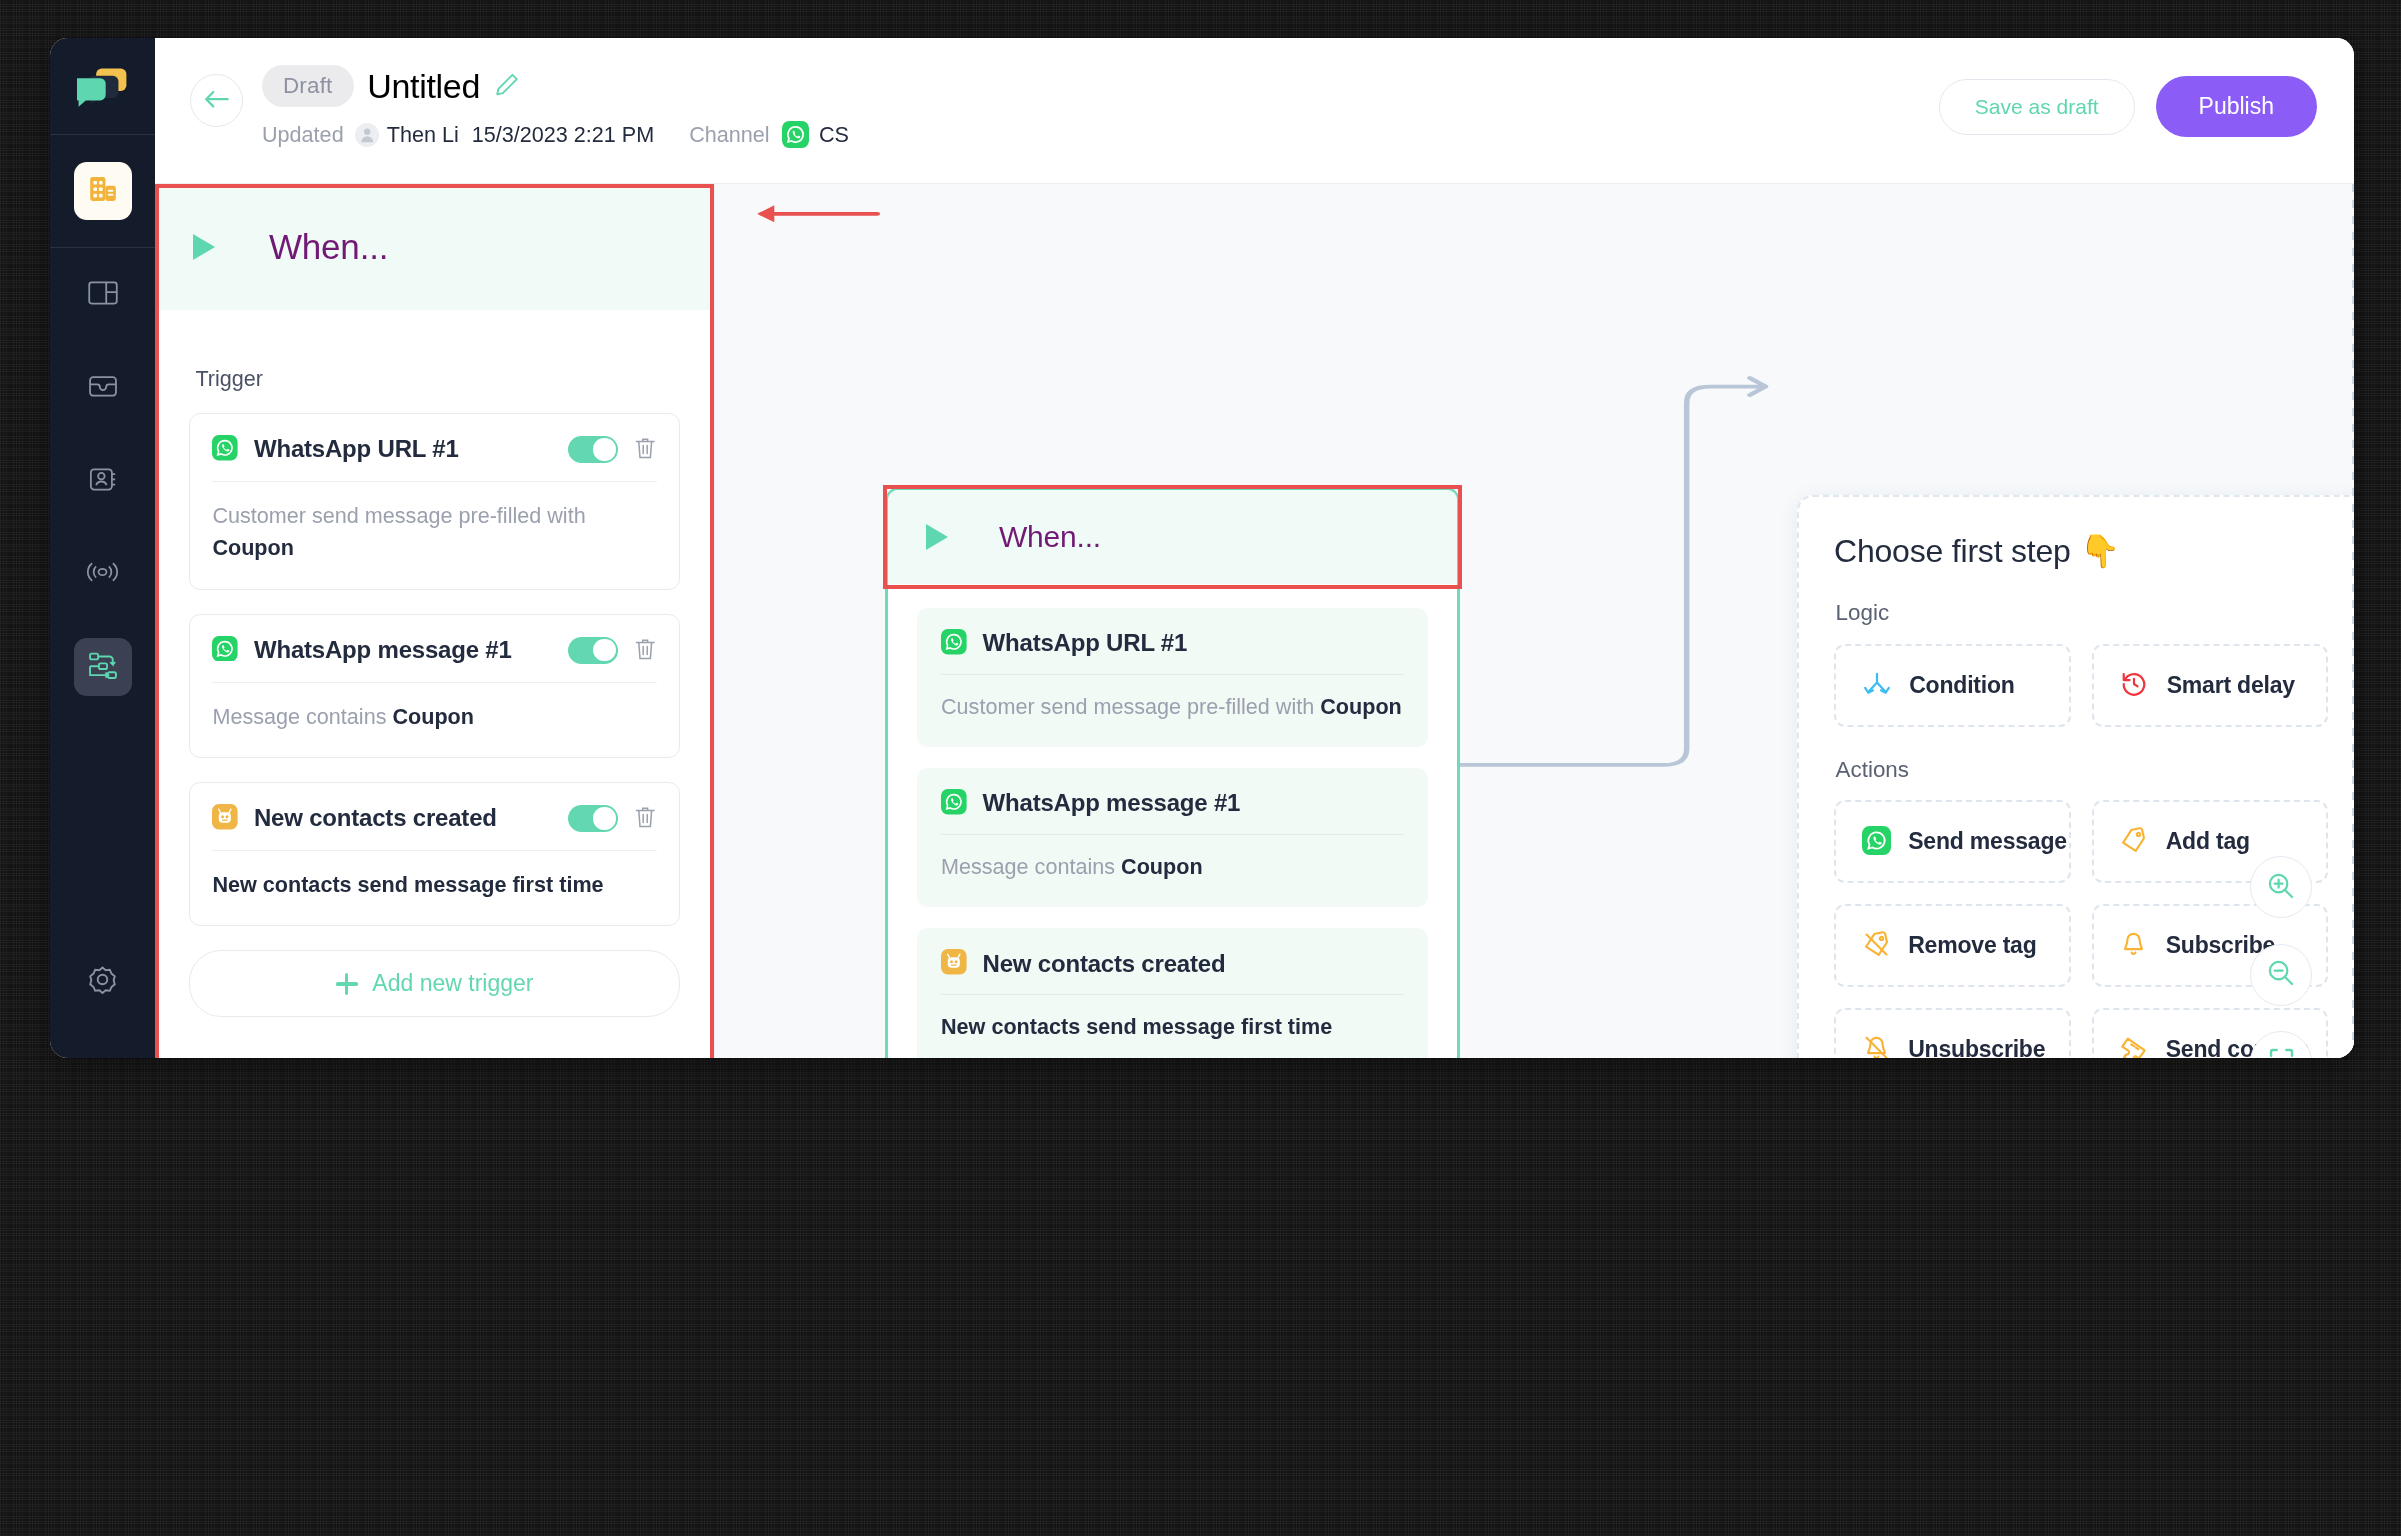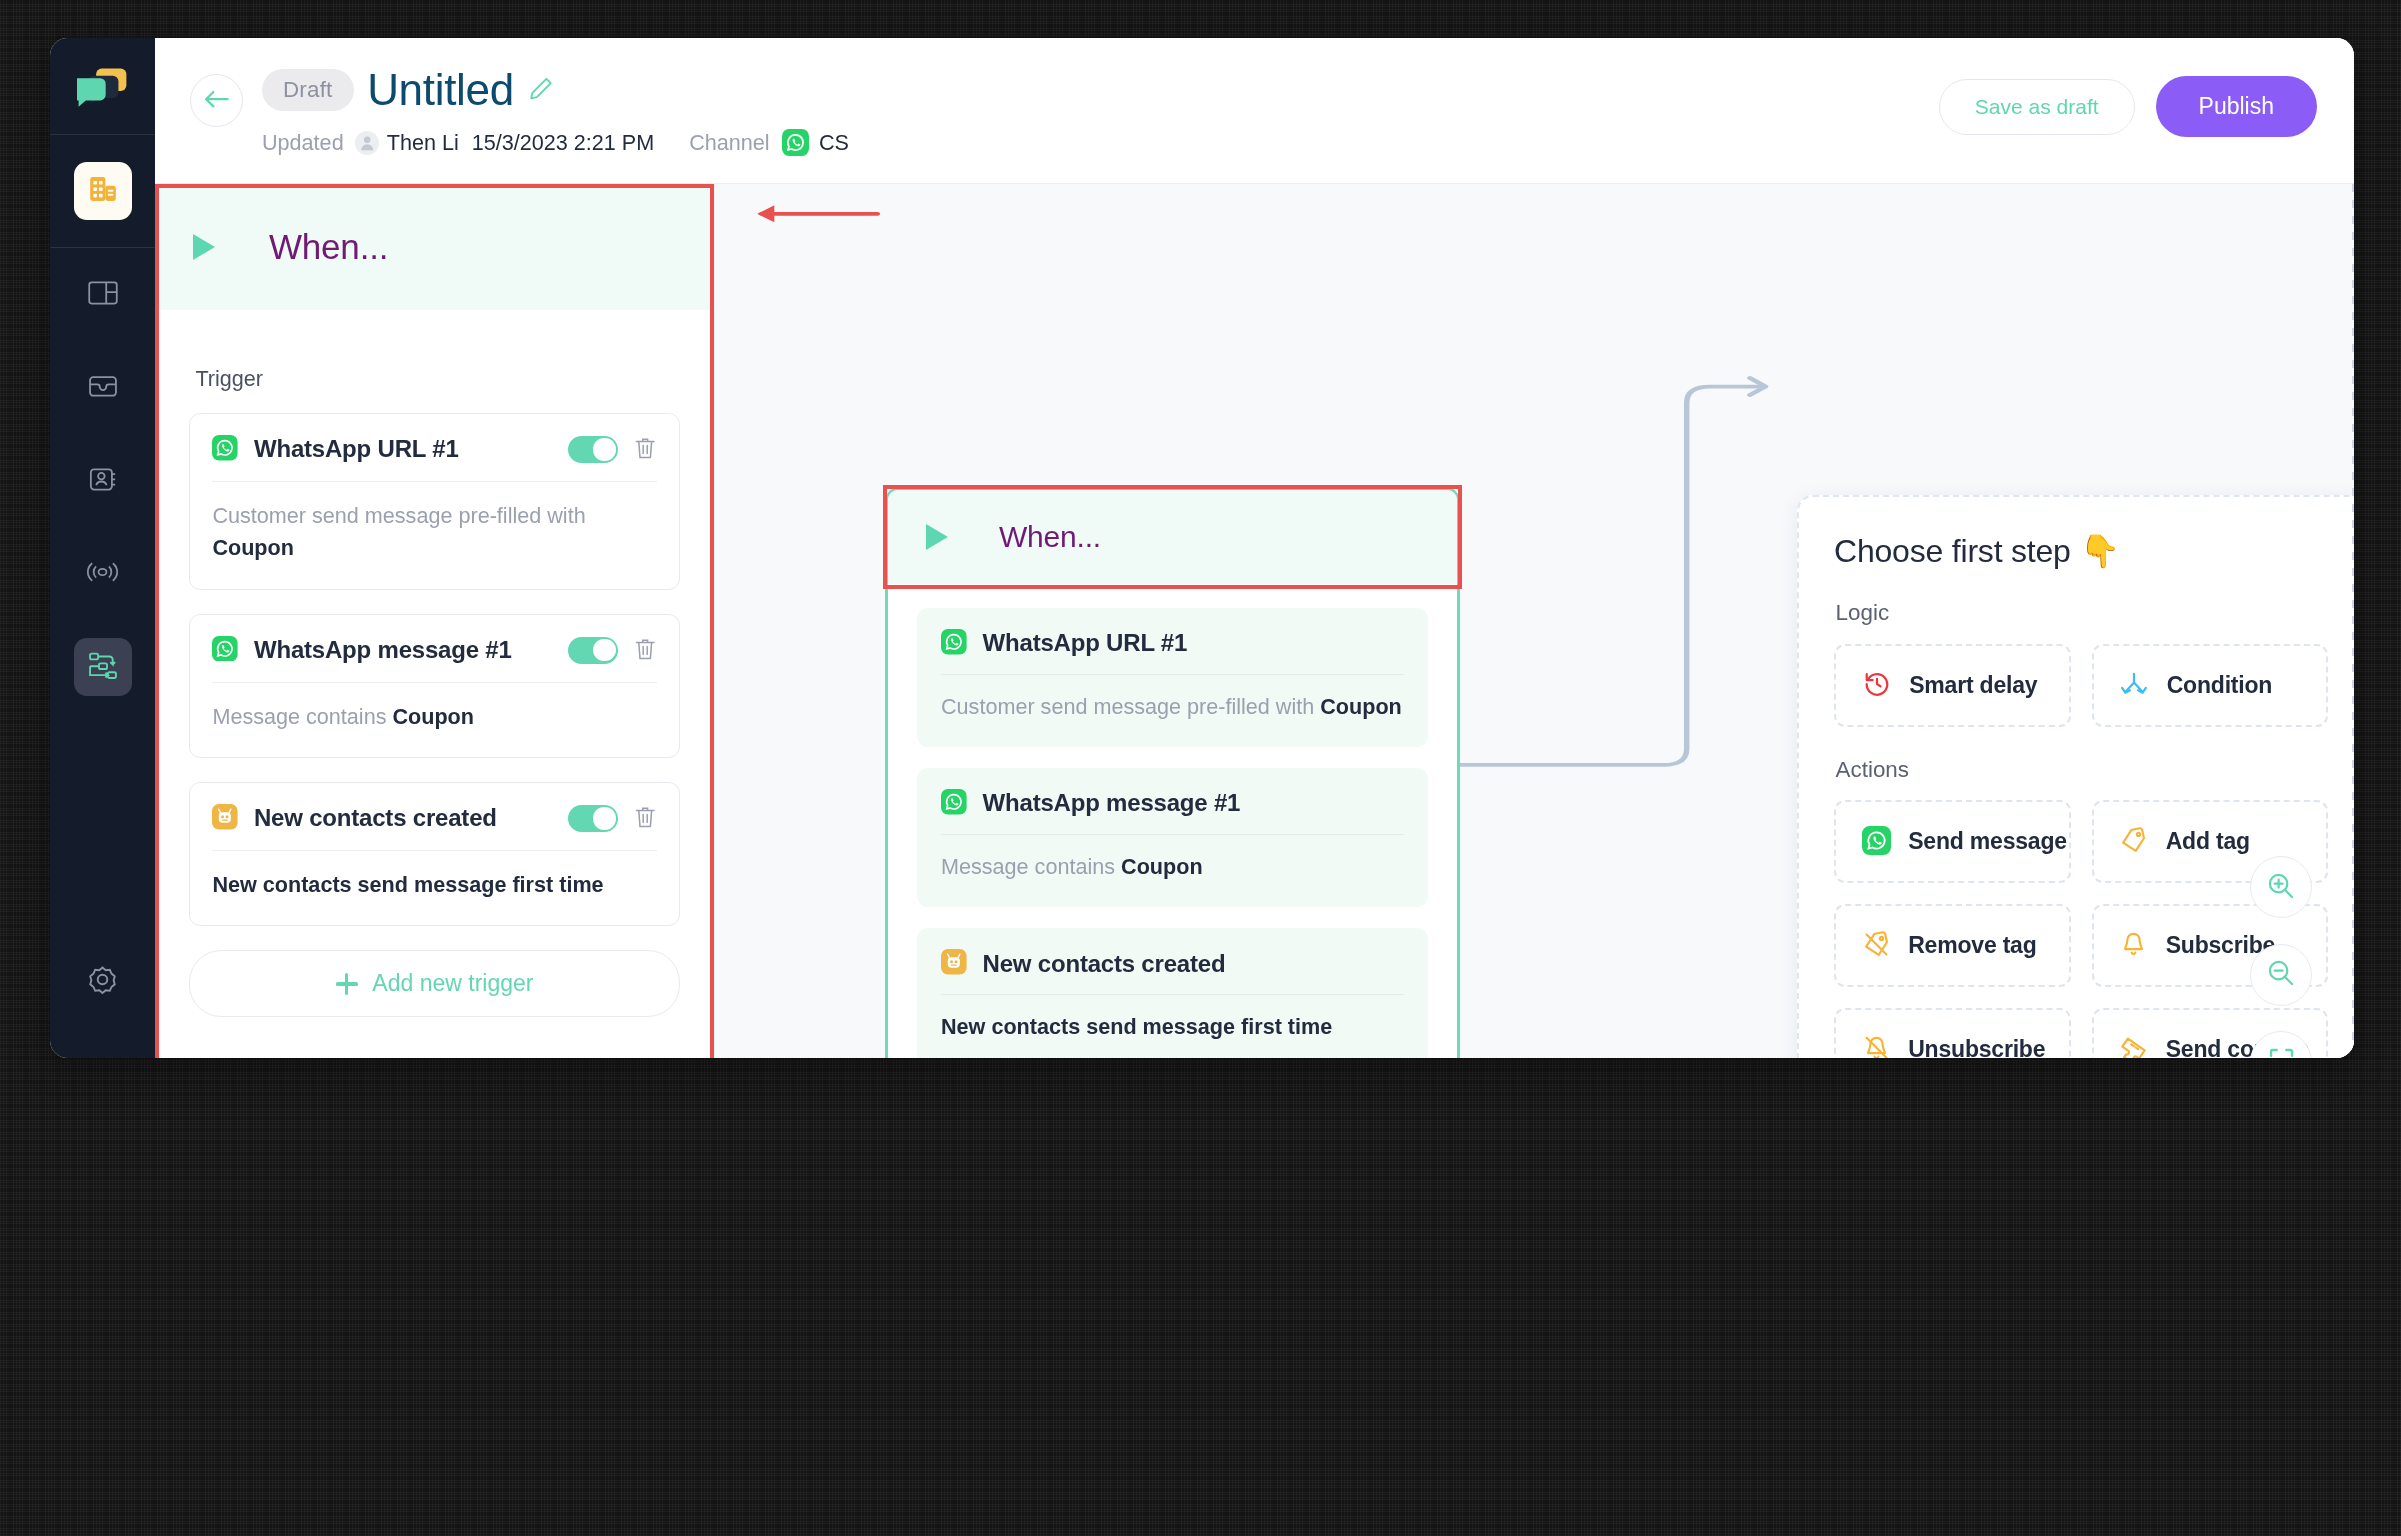--- a/index.html
+++ b/index.html
@@ -66,21 +66,21 @@
     display: flex; align-items: center; justify-content: center;
     margin-top: 36px; margin-right: 19px; cursor: pointer; flex: 0 0 auto;
   }
   #title-block { margin-top: 27px; }
   #title-row { display: flex; align-items: center; gap: 13.6px; }
   #draft-badge {
     background: #ebebed; color: #8d91a0;
     border-radius: 22.4px; padding: 8px 21px;
     font-size: 22.4px; letter-spacing: 0.2px;
   }
-  #flow-title { font-size: 44px; color: #0c4a6e; font-weight: 400; letter-spacing: -0.3px; }
+  #flow-title { font-size: 34px; color: #000000; font-weight: 400; letter-spacing: -0.3px; }
   #meta-row { display: flex; align-items: center; margin-top: 14.4px; font-size: 21.6px; }
   .meta-muted { color: #9aa0ae; }
   .meta-strong { color: #232b3e; }
   #avatar-dot {
     width: 24px; height: 24px; border-radius: 50%; background: #eceef1;
     display: flex; align-items: center; justify-content: center; margin: 0 8px 0 11.2px;
   }
   #header-actions {
     margin-left: auto; display: flex; align-items: center; gap: 21px; margin-top: 38px;
   }
@@ -546,36 +546,36 @@
         <div id="step-panel">
           <div id="step-title">
             <span>Choose first step</span>
             <span>👇</span>
           </div>
 
           <div class="step-group-label">Logic</div>
           <div class="step-grid">
             <div class="step-item">
               <span>
+                <svg width="30" height="30" viewBox="0 0 38 38" fill="none" stroke="#3bbdf0" stroke-width="2.8" stroke-linecap="round" stroke-linejoin="round">
+                  <path d="M19 6 V17 M19 17 L8 29 M19 17 L30 29"></path>
+                  <path d="M4 24 l4 6 l6 -3 M34 24 l-4 6 l-6 -3"></path>
+                </svg>
+              </span>
+              <span class="step-item-label">Condition</span>
+            </div>
+            <div class="step-item">
+              <span>
                 <svg width="30" height="30" viewBox="0 0 38 38" fill="none" stroke="#f0343c" stroke-width="2.8" stroke-linecap="round" stroke-linejoin="round">
                   <path d="M7.5 13.5 A13 13 0 1 1 6 19"></path>
                   <path d="M6 6.5 v7.5 h7.5"></path>
                   <path d="M19 12.5 V19 l4.5 3"></path>
                 </svg>
               </span>
               <span class="step-item-label">Smart delay</span>
-            </div>
-            <div class="step-item">
-              <span>
-                <svg width="30" height="30" viewBox="0 0 38 38" fill="none" stroke="#3bbdf0" stroke-width="2.8" stroke-linecap="round" stroke-linejoin="round">
-                  <path d="M19 6 V17 M19 17 L8 29 M19 17 L30 29"></path>
-                  <path d="M4 24 l4 6 l6 -3 M34 24 l-4 6 l-6 -3"></path>
-                </svg>
-              </span>
-              <span class="step-item-label">Condition</span>
             </div>
           </div>
 
           <div class="step-group-label">Actions</div>
           <div class="step-grid">
             <div class="step-item">
               <span>
                 <svg width="29" height="29" viewBox="0 0 34 34">
                   <rect width="34" height="34" rx="9" fill="#25d366"></rect>
                   <path d="M17 7.5 a9.5 9.5 0 0 0 -8.2 14.3 L7.6 26.4 l4.7 -1.2 A9.5 9.5 0 1 0 17 7.5 z" fill="none" stroke="#fff" stroke-width="2.1"></path>

